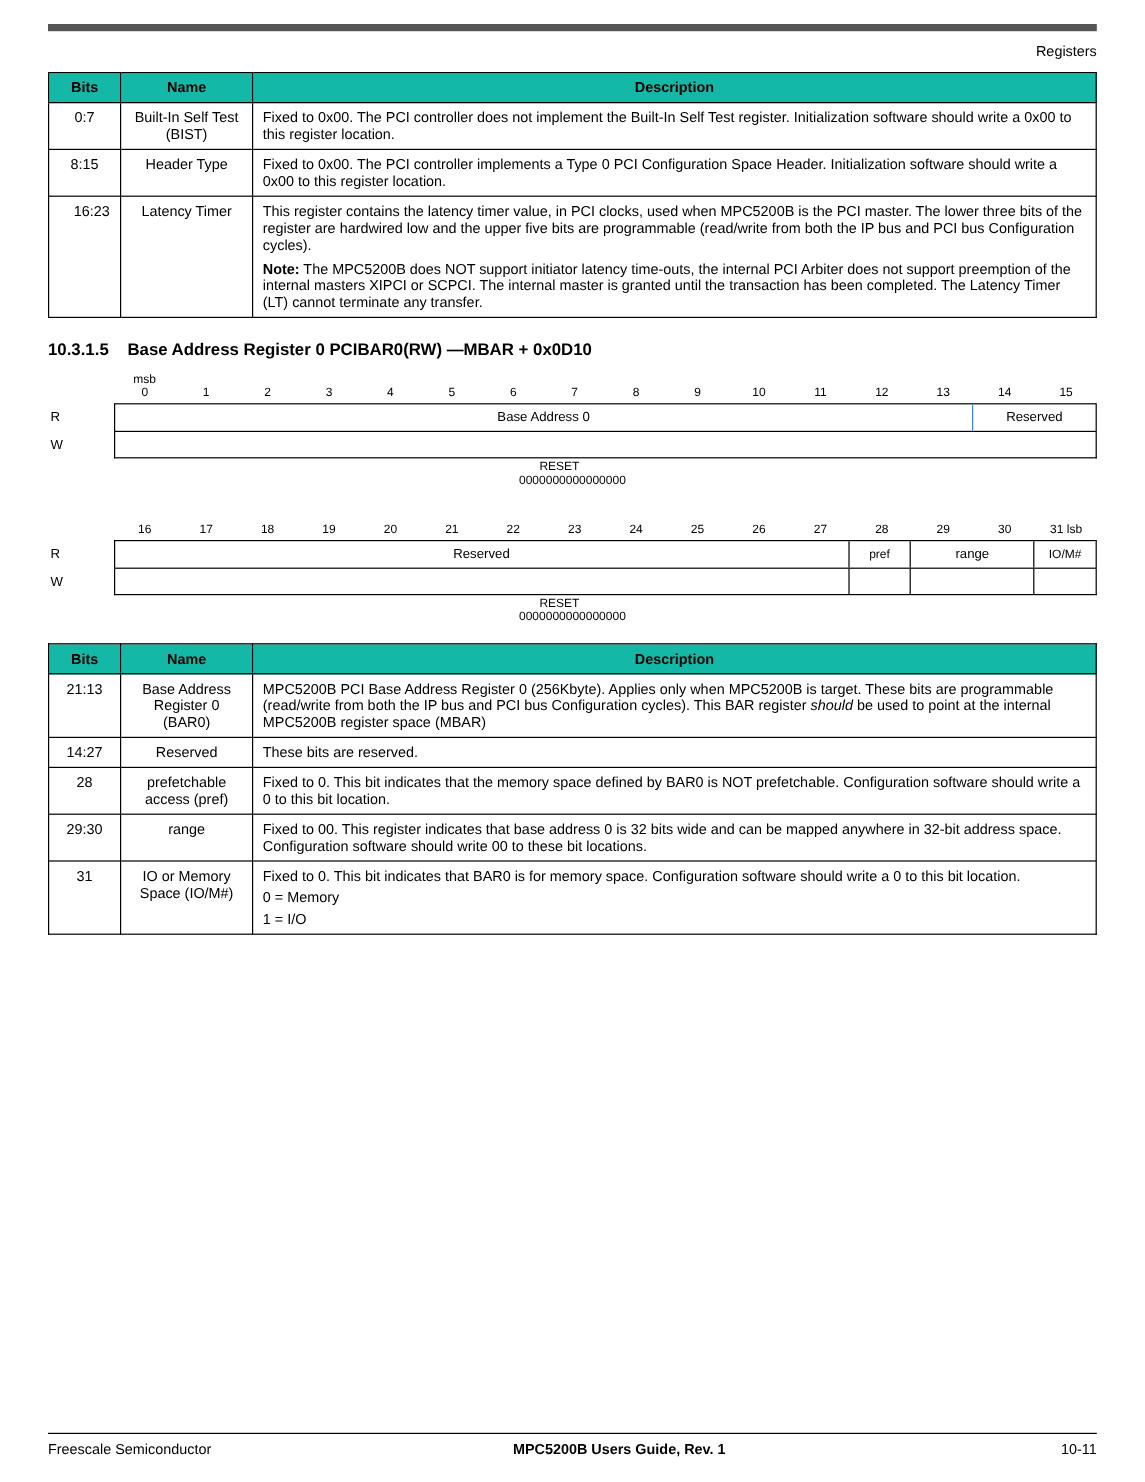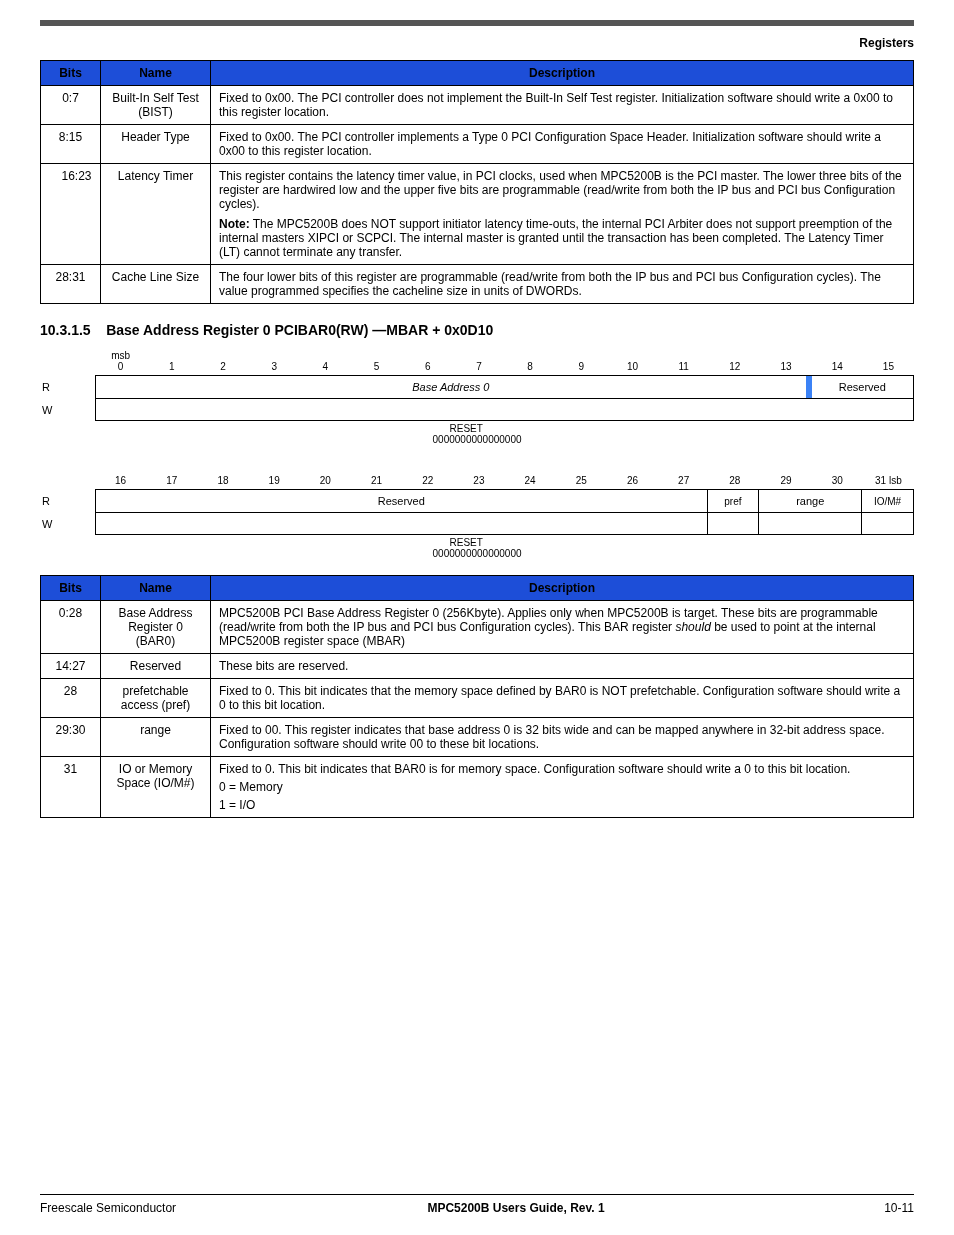--- a/index.html
+++ b/index.html
@@ -20,39 +20,39 @@
     }
     .top-bar {
       width: 100%;
       height: 6px;
       background: #555;
       margin-bottom: 10px;
     }
     .header-right {
       text-align: right;
       font-size: 12px;
-      font-weight: bold;
+      font-weight: normal;
       margin-bottom: 10px;
     }
     
     table {
       border-collapse: collapse;
       width: 100%;
       margin-bottom: 16px;
     }
     th, td {
       border: 1px solid #000;
       padding: 5px 8px;
       vertical-align: top;
       font-size: 12px;
     }
     th {
       font-weight: bold;
       text-align: center;
-      background: #1d4ed8;
+      background: #14b8a6;
     }
     .col-bits { width: 60px; text-align: center; }
     .col-name { width: 110px; text-align: center; }
     .col-desc { }
     
     .section-heading {
       font-size: 14px;
       font-weight: bold;
       margin: 18px 0 12px 0;
     }
@@ -181,25 +181,20 @@
           <td class="col-name" style="text-align: center;">Header Type</td>
           <td>Fixed to 0x00. The PCI controller implements a Type 0 PCI Configuration Space Header. Initialization software should write a 0x00 to this register location.</td>
         </tr>
         <tr>
           <td class="col-bits" style="text-align: center; padding-left: 20px;">16:23</td>
           <td class="col-name" style="text-align: center;">Latency Timer</td>
           <td>
             <p style="margin-bottom: 6px;">This register contains the latency timer value, in PCI clocks, used when MPC5200B is the PCI master. The lower three bits of the register are hardwired low and the upper five bits are programmable (read/write from both the IP bus and PCI bus Configuration cycles).</p>
             <p><span class="note-bold">Note:</span>  The MPC5200B does NOT support initiator latency time-outs, the internal PCI Arbiter does not support preemption of the internal masters XIPCI or SCPCI. The internal master is granted until the transaction has been completed. The Latency Timer (LT) cannot terminate any transfer.</p>
           </td>
-        </tr>
-        <tr>
-          <td class="col-bits" style="text-align: center;">28:31</td>
-          <td class="col-name" style="text-align: center;">Cache Line Size</td>
-          <td>The four lower bits of this register are programmable (read/write from both the IP bus and PCI bus Configuration cycles). The value programmed specifies the cacheline size in units of DWORDs.</td>
         </tr>
       </tbody>
   </table>
 
   <div class="section-heading">
     <span>10.3.1.5</span>&nbsp;&nbsp;&nbsp;&nbsp;<span>Base Address Register 0 PCIBAR0(RW) —MBAR + 0x0D10</span>
   </div>
 
   <div class="reg-diagram">
     <div class="reg-numbers">
@@ -221,21 +216,21 @@
           <div class="reg-num-cell" style="flex: 1 1 0%; font-size: 10px; text-align: center; white-space: pre-line;">12</div>
           <div class="reg-num-cell" style="flex: 1 1 0%; font-size: 10px; text-align: center; white-space: pre-line;">13</div>
           <div class="reg-num-cell" style="flex: 1 1 0%; font-size: 10px; text-align: center; white-space: pre-line;">14</div>
           <div class="reg-num-cell" style="flex: 1 1 0%; font-size: 10px; text-align: center; white-space: pre-line;">15</div>
         </div>
     </div>
 
     <div class="reg-row">
       <div class="reg-label">R</div>
       <div class="reg-cells" id="reg-r-top" style="border:1px solid #000;">
-        <div class="reg-cell span-cell" style="flex:14; border:none; border-right:6px solid #3b82f6; height:22px; display:flex; align-items:center; justify-content:center; font-size:11px;font-style:italic;">Base Address 0</div>
+        <div class="reg-cell span-cell" style="flex:14; border:none; border-right:1px solid #3b82f6; height:22px; display:flex; align-items:center; justify-content:center; font-size:11px;">Base Address 0</div>
         <div class="reg-cell span-cell" style="flex:2; border:none; height:22px; display:flex; align-items:center; justify-content:center; font-size:11px;">Reserved</div>
       </div>
     </div>
 
     <div class="reg-row">
       <div class="reg-label">W</div>
       <div class="reg-cells" id="reg-w-top" style="border:1px solid #000; border-top:none; height:22px; flex:1; display:flex;"></div>
     </div>
 
     <div class="reset-row">
@@ -332,21 +327,21 @@
   <table style="margin-top:10px;">
     <thead>
       <tr>
         <th class="col-bits">Bits</th>
         <th class="col-name">Name</th>
         <th class="col-desc">Description</th>
       </tr>
     </thead>
     <tbody id="table2-body">
     <tr>
-          <td class="col-bits" style="text-align: center;">0:28</td>
+          <td class="col-bits" style="text-align: center;">21:13</td>
           <td class="col-name" style="text-align: center;">Base Address Register 0 (BAR0)</td>
           <td>MPC5200B PCI Base Address Register 0 (256Kbyte). Applies only when MPC5200B is target. These bits are programmable (read/write from both the IP bus and PCI bus Configuration cycles). This BAR register <em>should</em> be used to point at the internal MPC5200B register space (MBAR)</td>
         </tr>
         <tr>
           <td class="col-bits" style="text-align: center;">14:27</td>
           <td class="col-name" style="text-align: center;">Reserved</td>
           <td>These bits are reserved.</td>
         </tr>
         <tr>
           <td class="col-bits" style="text-align: center;">28</td>

